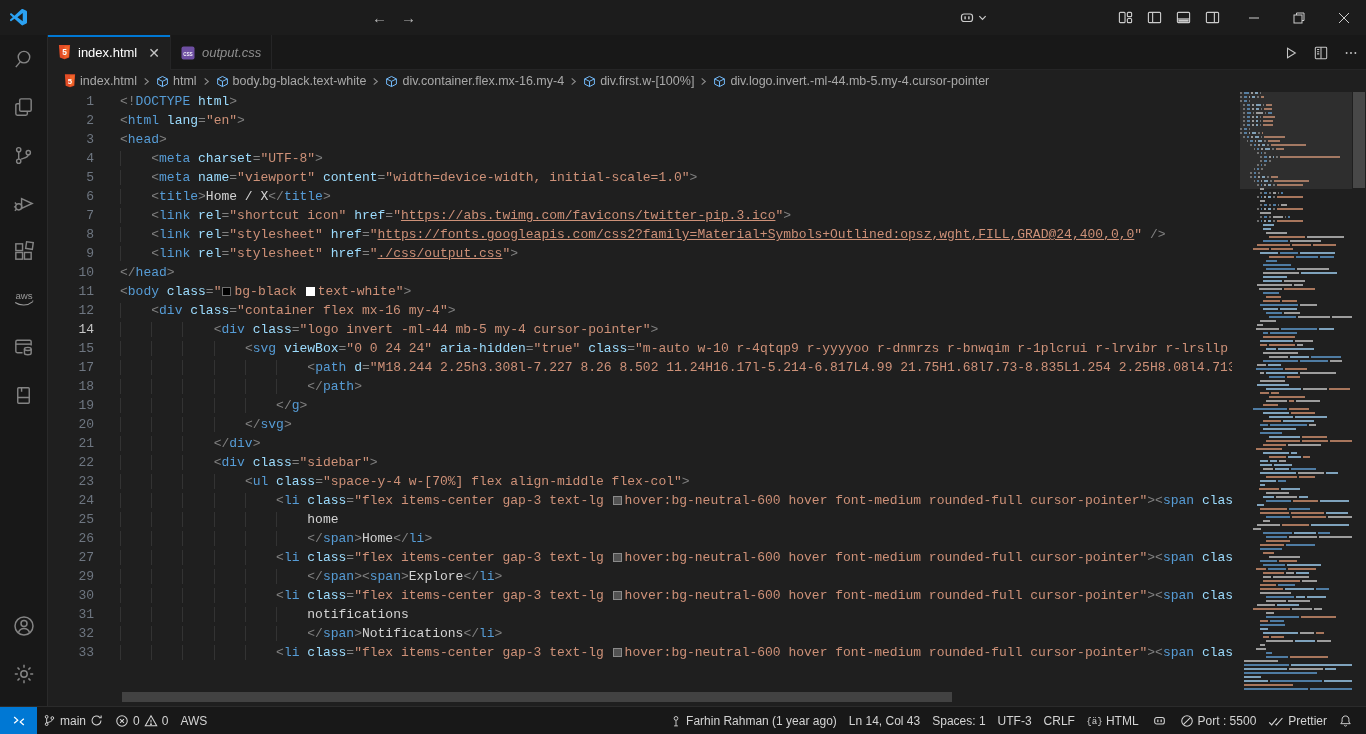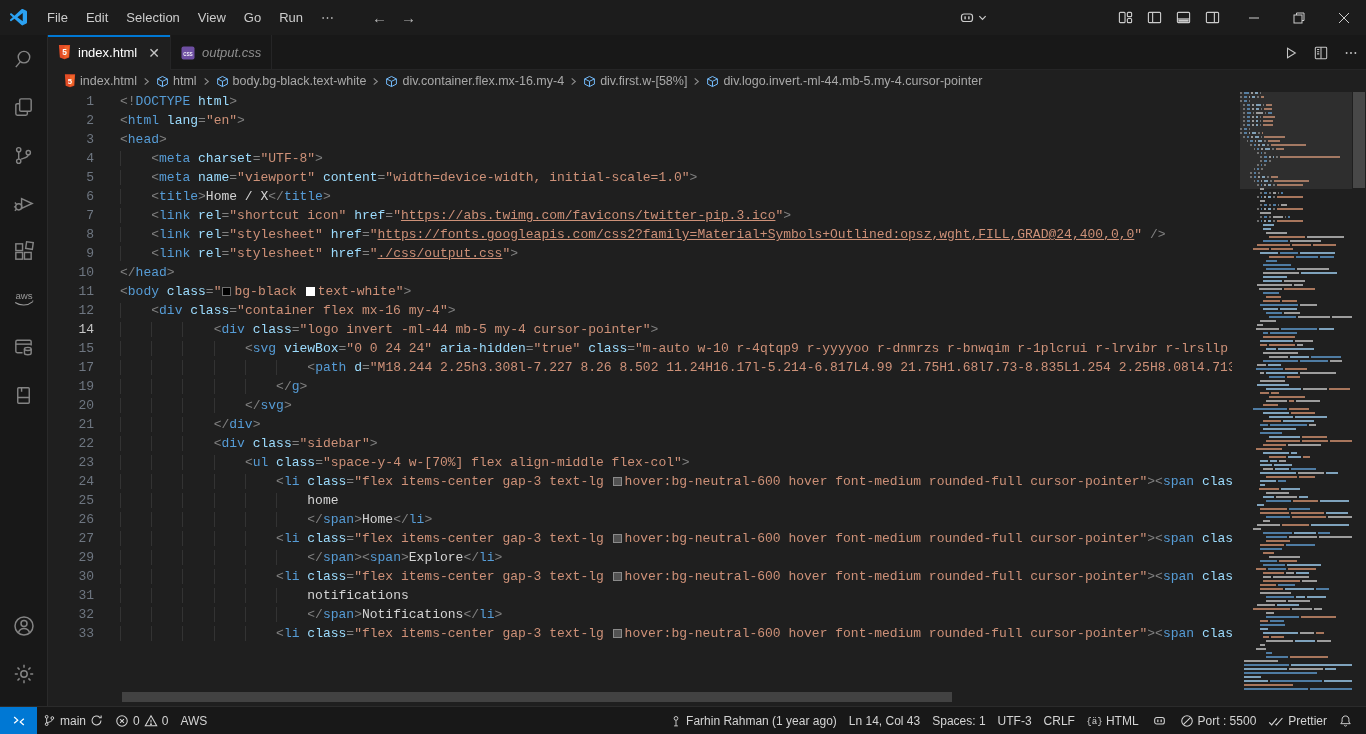--- a/index.html
+++ b/index.html
@@ -70,29 +70,20 @@
 </style>
 </head>
 <body>
 
 <div class="titlebar">
   <span class="vscode-logo">
     <svg width="17" height="17" viewBox="0 0 100 100">
         <path fill="#2BA1F2" d="M96.5 10.7 75 .4a6.5 6.5 0 0 0-7.4 1.3L26.2 39.4 8.2 25.7a4.3 4.3 0 0 0-5.6.2L1 27.5a4.3 4.3 0 0 0 0 6.4L16.6 48 1 62.1a4.3 4.3 0 0 0 0 6.4l1.6 1.7a4.3 4.3 0 0 0 5.6.2l18-13.7 41.4 37.6a6.5 6.5 0 0 0 7.4 1.3l21.5-10.4A6.5 6.5 0 0 0 100 79.4V16.6a6.5 6.5 0 0 0-3.5-5.9zM75 72.6 43.3 48 75 23.4z"></path>
       </svg>
   </span>
-  <div class="menubar">
-      <div class="menu-item">File</div>
-      <div class="menu-item">Edit</div>
-      <div class="menu-item">Selection</div>
-      <div class="menu-item">View</div>
-      <div class="menu-item">Go</div>
-      <div class="menu-item">Run</div>
-      <div class="menu-item">⋯</div>
-    </div>
   <div class="nav-arrows">
     <span>←</span>
     <span>→</span>
   </div>
   <div class="copilot-box">
     <span>
       <svg width="18" height="16" viewBox="0 0 16 16" fill="none" stroke="#cccccc" stroke-width="1.2">
           <rect x="2.5" y="4" width="11" height="7.5" rx="2.5"></rect>
           <rect x="5.4" y="6.3" width="1.4" height="3" fill="#cccccc" stroke="none"></rect>
           <rect x="9.2" y="6.3" width="1.4" height="3" fill="#cccccc" stroke="none"></rect>
@@ -317,21 +308,21 @@
       <span>
         <svg width="9" height="9" viewBox="0 0 10 10" fill="none" stroke="#8a8a8a" stroke-width="1.3">
           <path d="M3 1.5 7 5 3 8.5"></path>
         </svg>
       </span>
       <span class="bc-item">
         <svg width="13" height="13" viewBox="0 0 16 16" fill="none" stroke="#75beff" stroke-width="1.2">
           <path d="M8 1.8 14 4.8v6.4L8 14.2 2 11.2V4.8z"></path>
           <path d="M2 4.8 8 7.8l6-3M8 7.8v6.4"></path>
         </svg>
-        <span>div.first.w-[58%]</span>
+        <span>div.first.w-[100%]</span>
       </span>
       <span>
         <svg width="9" height="9" viewBox="0 0 10 10" fill="none" stroke="#8a8a8a" stroke-width="1.3">
           <path d="M3 1.5 7 5 3 8.5"></path>
         </svg>
       </span>
       <span class="bc-item">
         <svg width="13" height="13" viewBox="0 0 16 16" fill="none" stroke="#75beff" stroke-width="1.2">
           <path d="M8 1.8 14 4.8v6.4L8 14.2 2 11.2V4.8z"></path>
           <path d="M2 4.8 8 7.8l6-3M8 7.8v6.4"></path>
@@ -350,20 +341,21 @@
         <div class="crow"><span class="ln">6</span><span class="lc"><span class="ig">    </span><span class="tk-p">&lt;</span><span class="tk-t">title</span><span class="tk-p">&gt;</span><span class="tk-x">Home / X</span><span class="tk-p">&lt;/</span><span class="tk-t">title</span><span class="tk-p">&gt;</span></span></div>
         <div class="crow"><span class="ln">7</span><span class="lc"><span class="ig">    </span><span class="tk-p">&lt;</span><span class="tk-t">link</span><span class="tk-x"> </span><span class="tk-a">rel</span><span class="tk-p">=</span><span class="tk-s">"shortcut icon"</span><span class="tk-x"> </span><span class="tk-a">href</span><span class="tk-p">=</span><span class="tk-s">"</span><span class="tk-u">https://abs.twimg.com/favicons/twitter-pip.3.ico</span><span class="tk-s">"</span><span class="tk-p">&gt;</span></span></div>
         <div class="crow"><span class="ln">8</span><span class="lc"><span class="ig">    </span><span class="tk-p">&lt;</span><span class="tk-t">link</span><span class="tk-x"> </span><span class="tk-a">rel</span><span class="tk-p">=</span><span class="tk-s">"stylesheet"</span><span class="tk-x"> </span><span class="tk-a">href</span><span class="tk-p">=</span><span class="tk-s">"</span><span class="tk-u">https://fonts.googleapis.com/css2?family=Material+Symbols+Outlined:opsz,wght,FILL,GRAD@24,400,0,0</span><span class="tk-s">"</span><span class="tk-x"> </span><span class="tk-p">/&gt;</span></span></div>
         <div class="crow"><span class="ln">9</span><span class="lc"><span class="ig">    </span><span class="tk-p">&lt;</span><span class="tk-t">link</span><span class="tk-x"> </span><span class="tk-a">rel</span><span class="tk-p">=</span><span class="tk-s">"stylesheet"</span><span class="tk-x"> </span><span class="tk-a">href</span><span class="tk-p">=</span><span class="tk-s">"</span><span class="tk-u">./css/output.css</span><span class="tk-s">"</span><span class="tk-p">&gt;</span></span></div>
         <div class="crow"><span class="ln">10</span><span class="lc"><span class="tk-p">&lt;/</span><span class="tk-t">head</span><span class="tk-p">&gt;</span></span></div>
         <div class="crow"><span class="ln">11</span><span class="lc"><span class="tk-p">&lt;</span><span class="tk-t">body</span><span class="tk-x"> </span><span class="tk-a">class</span><span class="tk-p">=</span><span class="tk-s">"</span><span class="swatch" style="background: rgb(0, 0, 0); border: 1px solid rgb(111, 111, 111);"></span><span class="tk-s">bg-black </span><span class="swatch" style="background: rgb(255, 255, 255); border: 1px solid rgb(255, 255, 255);"></span><span class="tk-s">text-white"</span><span class="tk-p">&gt;</span></span></div>
         <div class="crow"><span class="ln">12</span><span class="lc"><span class="ig">    </span><span class="tk-p">&lt;</span><span class="tk-t">div</span><span class="tk-x"> </span><span class="tk-a">class</span><span class="tk-p">=</span><span class="tk-s">"container flex mx-16 my-4"</span><span class="tk-p">&gt;</span></span></div>
         <div class="crow"><span class="ln cur">14</span><span class="lc"><span class="ig">    </span><span class="ig">    </span><span class="ig">    </span><span class="tk-p">&lt;</span><span class="tk-t">div</span><span class="tk-x"> </span><span class="tk-a">class</span><span class="tk-p">=</span><span class="tk-s">"logo invert -ml-44 mb-5 my-4 cursor-pointer"</span><span class="tk-p">&gt;</span></span></div>
         <div class="crow"><span class="ln">15</span><span class="lc"><span class="ig">    </span><span class="ig">    </span><span class="ig">    </span><span class="ig">    </span><span class="tk-p">&lt;</span><span class="tk-t">svg</span><span class="tk-x"> </span><span class="tk-a">viewBox</span><span class="tk-p">=</span><span class="tk-s">"0 0 24 24"</span><span class="tk-x"> </span><span class="tk-a">aria-hidden</span><span class="tk-p">=</span><span class="tk-s">"true"</span><span class="tk-x"> </span><span class="tk-a">class</span><span class="tk-p">=</span><span class="tk-s">"m-auto w-10 r-4qtqp9 r-yyyyoo r-dnmrzs r-bnwqim r-1plcrui r-lrvibr r-lrsllp r-</span></span></div>
         <div class="crow"><span class="ln">17</span><span class="lc"><span class="ig">    </span><span class="ig">    </span><span class="ig">    </span><span class="ig">    </span><span class="ig">    </span><span class="ig">    </span><span class="tk-p">&lt;</span><span class="tk-t">path</span><span class="tk-x"> </span><span class="tk-a">d</span><span class="tk-p">=</span><span class="tk-s">"M18.244 2.25h3.308l-7.227 8.26 8.502 11.24H16.17l-5.214-6.817L4.99 21.75H1.68l7.73-8.835L1.254 2.25H8.08l4.713 6</span></span></div>
+        <div class="crow"><span class="ln">18</span><span class="lc"><span class="ig">    </span><span class="ig">    </span><span class="ig">    </span><span class="ig">    </span><span class="ig">    </span><span class="ig">    </span><span class="tk-p">&lt;/</span><span class="tk-t">path</span><span class="tk-p">&gt;</span></span></div>
         <div class="crow"><span class="ln">19</span><span class="lc"><span class="ig">    </span><span class="ig">    </span><span class="ig">    </span><span class="ig">    </span><span class="ig">    </span><span class="tk-p">&lt;/</span><span class="tk-t">g</span><span class="tk-p">&gt;</span></span></div>
         <div class="crow"><span class="ln">20</span><span class="lc"><span class="ig">    </span><span class="ig">    </span><span class="ig">    </span><span class="ig">    </span><span class="tk-p">&lt;/</span><span class="tk-t">svg</span><span class="tk-p">&gt;</span></span></div>
         <div class="crow"><span class="ln">21</span><span class="lc"><span class="ig">    </span><span class="ig">    </span><span class="ig">    </span><span class="tk-p">&lt;/</span><span class="tk-t">div</span><span class="tk-p">&gt;</span></span></div>
         <div class="crow"><span class="ln">22</span><span class="lc"><span class="ig">    </span><span class="ig">    </span><span class="ig">    </span><span class="tk-p">&lt;</span><span class="tk-t">div</span><span class="tk-x"> </span><span class="tk-a">class</span><span class="tk-p">=</span><span class="tk-s">"sidebar"</span><span class="tk-p">&gt;</span></span></div>
         <div class="crow"><span class="ln">23</span><span class="lc"><span class="ig">    </span><span class="ig">    </span><span class="ig">    </span><span class="ig">    </span><span class="tk-p">&lt;</span><span class="tk-t">ul</span><span class="tk-x"> </span><span class="tk-a">class</span><span class="tk-p">=</span><span class="tk-s">"space-y-4 w-[70%] flex align-middle flex-col"</span><span class="tk-p">&gt;</span></span></div>
         <div class="crow"><span class="ln">24</span><span class="lc"><span class="ig">    </span><span class="ig">    </span><span class="ig">    </span><span class="ig">    </span><span class="ig">    </span><span class="tk-p">&lt;</span><span class="tk-t">li</span><span class="tk-x"> </span><span class="tk-a">class</span><span class="tk-p">=</span><span class="tk-s">"flex items-center gap-3 text-lg </span><span class="swatch" style="background: rgb(82, 82, 82); border: 1px solid rgb(138, 138, 138);"></span><span class="tk-s">hover:bg-neutral-600 hover font-medium rounded-full cursor-pointer"</span><span class="tk-p">&gt;&lt;</span><span class="tk-t">span</span><span class="tk-x"> </span><span class="tk-a">class</span></span></div>
         <div class="crow"><span class="ln">25</span><span class="lc"><span class="ig">    </span><span class="ig">    </span><span class="ig">    </span><span class="ig">    </span><span class="ig">    </span><span class="ig">    </span><span class="tk-x">home</span></span></div>
         <div class="crow"><span class="ln">26</span><span class="lc"><span class="ig">    </span><span class="ig">    </span><span class="ig">    </span><span class="ig">    </span><span class="ig">    </span><span class="ig">    </span><span class="tk-p">&lt;/</span><span class="tk-t">span</span><span class="tk-p">&gt;</span><span class="tk-x">Home</span><span class="tk-p">&lt;/</span><span class="tk-t">li</span><span class="tk-p">&gt;</span></span></div>
         <div class="crow"><span class="ln">27</span><span class="lc"><span class="ig">    </span><span class="ig">    </span><span class="ig">    </span><span class="ig">    </span><span class="ig">    </span><span class="tk-p">&lt;</span><span class="tk-t">li</span><span class="tk-x"> </span><span class="tk-a">class</span><span class="tk-p">=</span><span class="tk-s">"flex items-center gap-3 text-lg </span><span class="swatch" style="background: rgb(82, 82, 82); border: 1px solid rgb(138, 138, 138);"></span><span class="tk-s">hover:bg-neutral-600 hover font-medium rounded-full cursor-pointer"</span><span class="tk-p">&gt;&lt;</span><span class="tk-t">span</span><span class="tk-x"> </span><span class="tk-a">class</span></span></div>
         <div class="crow"><span class="ln">29</span><span class="lc"><span class="ig">    </span><span class="ig">    </span><span class="ig">    </span><span class="ig">    </span><span class="ig">    </span><span class="ig">    </span><span class="tk-p">&lt;/</span><span class="tk-t">span</span><span class="tk-p">&gt;&lt;</span><span class="tk-t">span</span><span class="tk-p">&gt;</span><span class="tk-x">Explore</span><span class="tk-p">&lt;/</span><span class="tk-t">li</span><span class="tk-p">&gt;</span></span></div>

